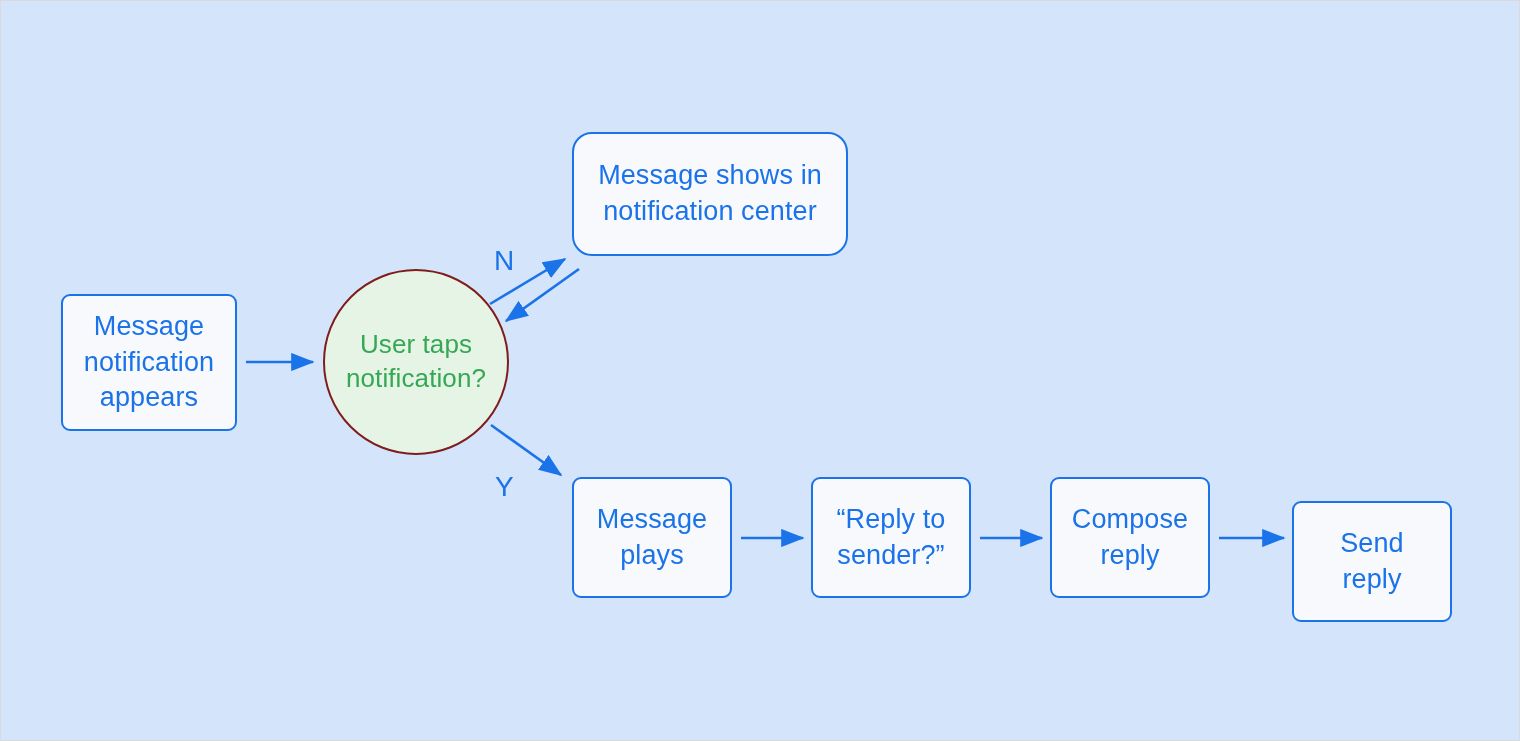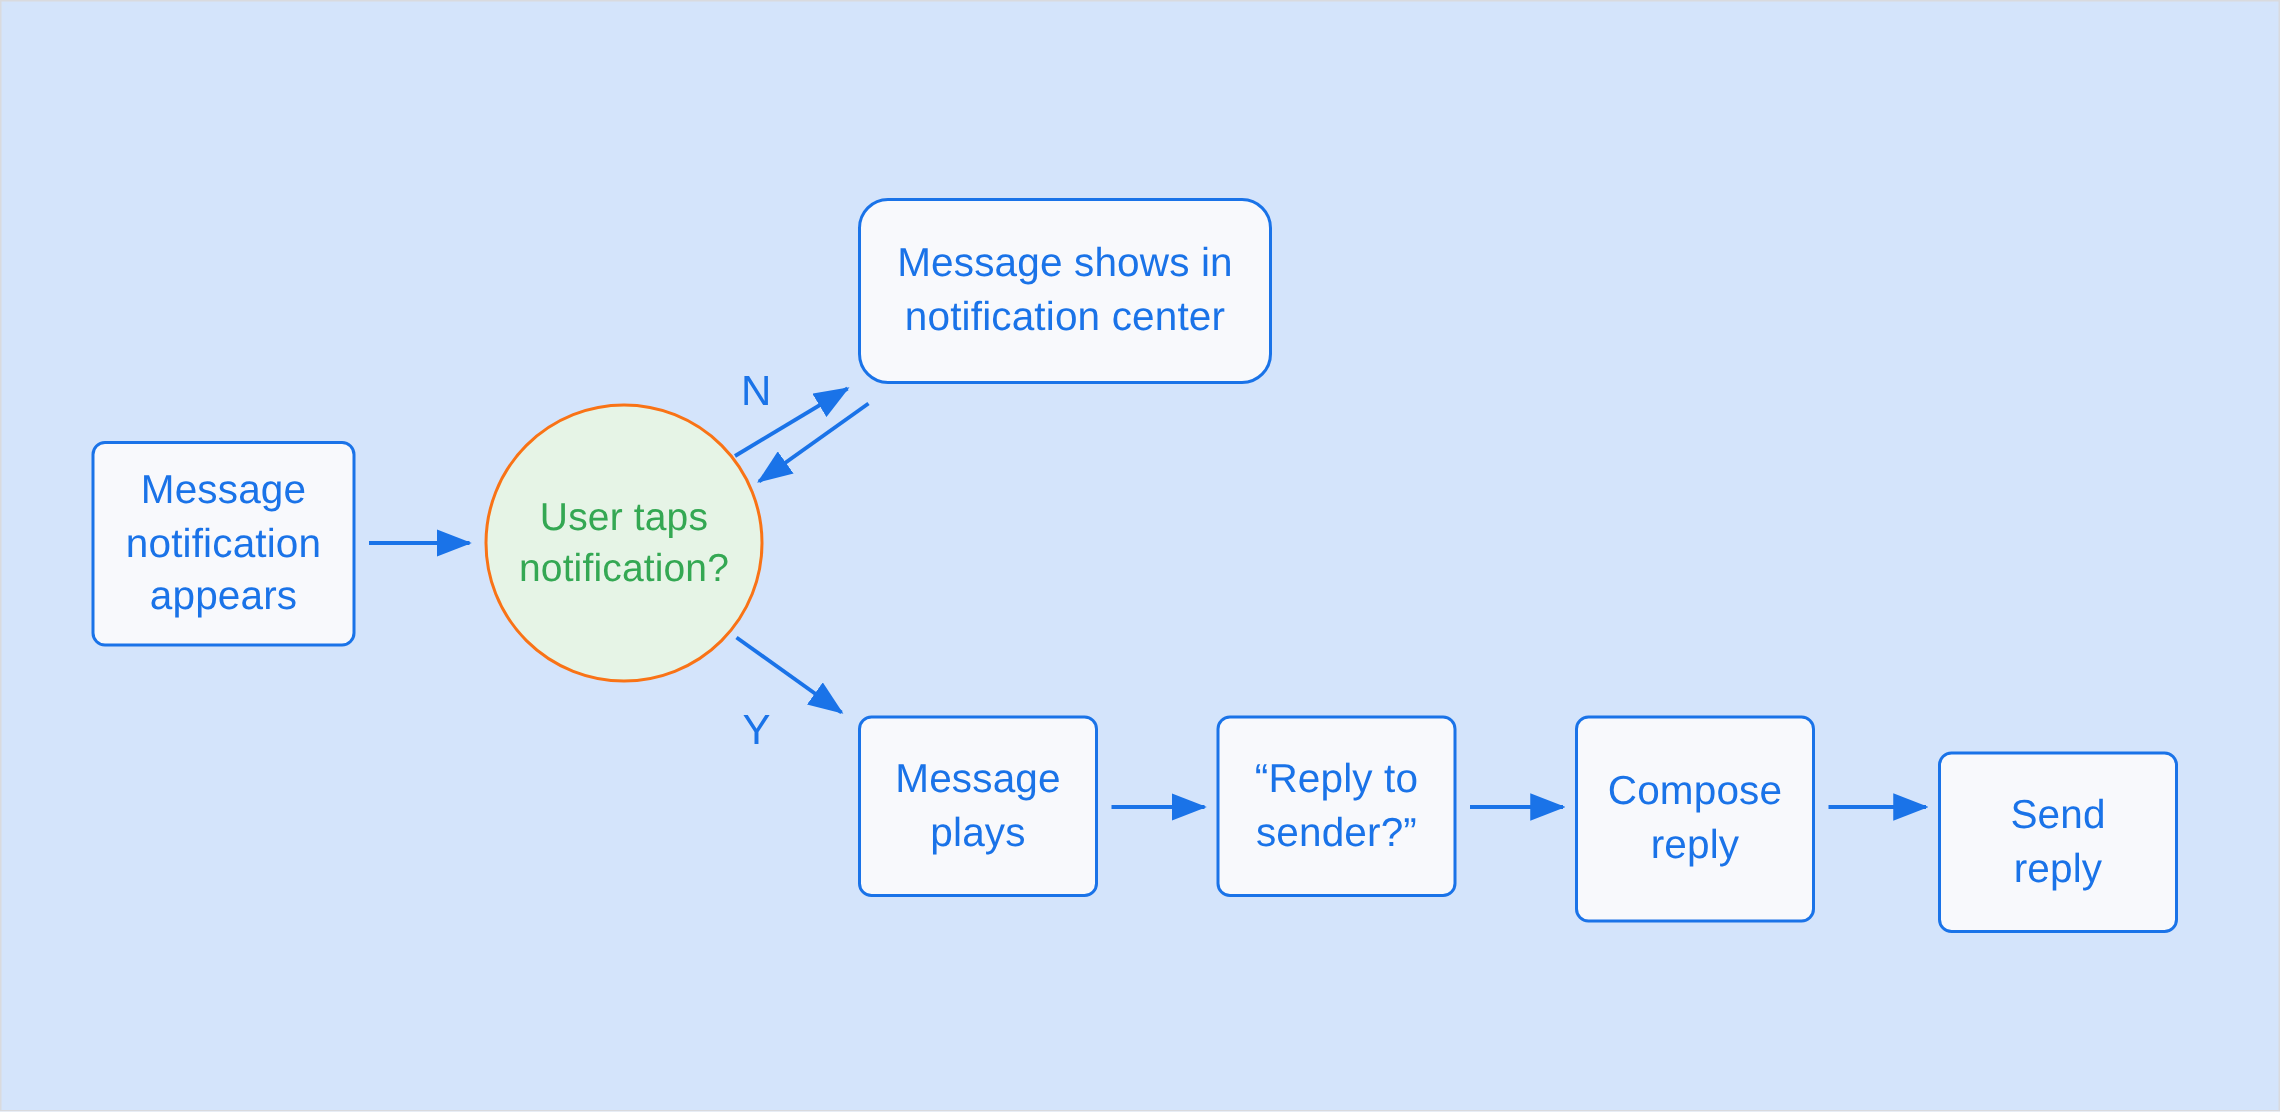--- a/index.html
+++ b/index.html
@@ -38,21 +38,21 @@
     background: #f8f9fc;
     border: 2px solid #1a73e8;
     border-radius: 9px;
     color: #1a73e8;
     font-size: 27px;
     line-height: 1.33;
     letter-spacing: 0.1px;
   }
   .node-circle {
     background: #e6f4e6;
-    border: 2px solid #f97316;
+    border: 2px solid #7f1d1d;
     border-radius: 50%;
     color: #34a853;
     font-size: 26px;
     line-height: 1.3;
     letter-spacing: 0.1px;
   }
   .node-label {
     display: block;
     white-space: pre-line;
     padding: 0 6px;
@@ -125,21 +125,21 @@
   <div class="node node-box" style="left:571px; top:476px; width:160px; height:121px;">
     <span class="node-label">Message
 plays</span>
   </div>
 
   <div class="node node-box" style="left:810px; top:476px; width:160px; height:121px;">
     <span class="node-label">“Reply to
 sender?”</span>
   </div>
 
-  <div class="node node-box" style="left:1049px; top:476px; width:160px; height:138px;">
+  <div class="node node-box" style="left:1049px; top:476px; width:160px; height:121px;">
     <span class="node-label">Compose
 reply</span>
   </div>
 
   <div class="node node-box" style="left:1291px; top:500px; width:160px; height:121px;">
     <span class="node-label">Send
 reply</span>
   </div>
 
   <div class="edge-label" style="left:493px; top:246px;">N</div>

